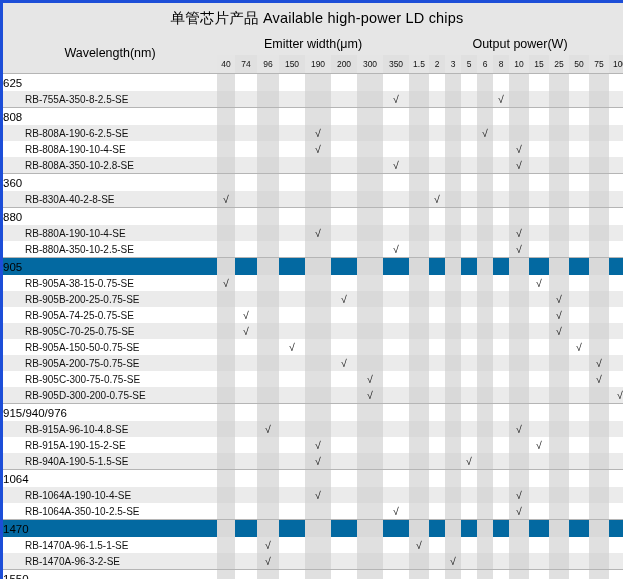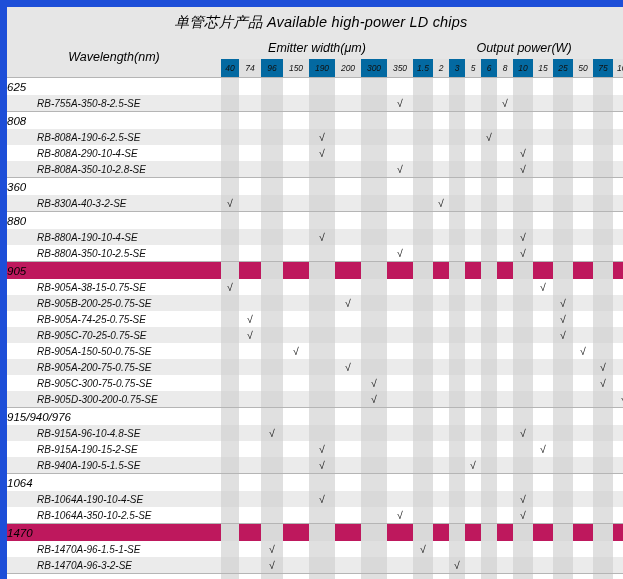--- a/index.html
+++ b/index.html
@@ -12,23 +12,22 @@
     height: 579px;
     font-family: "Liberation Sans", sans-serif;
     color: #1a1a1a;
     overflow: hidden;
   }
   #sheet {
     position: relative;
     width: 623px;
     height: 579px;
     box-sizing: border-box;
-    border: 7px solid #1d4ed8;
+    border: 3px solid #1d4ed8;
     background: #fff;
-    font-style: italic;
   }
   table.grid {
     border-collapse: collapse;
     width: 623px;
     table-layout: fixed;
   }
   table.grid td, table.grid th {
     padding: 0;
     margin: 0;
     font-weight: normal;
@@ -53,43 +52,43 @@
   }
   .wl-head {
     background: #e6e6e6;
     font-size: 14px;
     font-weight: bold;
     text-align: center;
     color: #000;
   }
   .unit-row td {
     height: 18px;
-    background: #0369a1;
+    background: #e5e5e5;
     text-align: center;
     font-size: 8.5px;
     color: #111;
   }
   .sec-row td {
     height: 17px;
     background: #fff;
     font-size: 11.5px;
     font-weight: bold;
     color: #000;
     padding-left: 22px;
   }
-  .sec-row.alt td { background: #be185d; }
+  .sec-row.alt td { background: #0369a1; }
   .data-row td {
     height: 16px;
     font-size: 10px;
     color: #111;
     background: #ffffff;
   }
   .data-row.alt td { background: #ebebeb; }
   .data-row td.label {
-    padding-left: 30px;
+    padding-left: 22px;
     text-align: left;
     white-space: nowrap;
   }
   .data-row td.cell {
     text-align: center;
     font-size: 10.5px;
     color: #111;
   }
   
   td.band { background: #e0e0e0 !important; }
@@ -243,21 +242,21 @@
           <td class="cell band">√</td>
           <td class="cell"></td>
           <td class="cell band"></td>
           <td class="cell"></td>
           <td class="cell band"></td>
           <td class="cell"></td>
           <td class="cell band"></td>
           <td class="cell"></td>
         </tr>
         <tr class="data-row">
-          <td class="label">RB-808A-290-10-4-SE</td>
+          <td class="label">RB-808A-190-10-4-SE</td>
           <td class="cell band"></td>
           <td class="cell"></td>
           <td class="cell band"></td>
           <td class="cell"></td>
           <td class="cell band">√</td>
           <td class="cell"></td>
           <td class="cell band"></td>
           <td class="cell"></td>
           <td class="cell band"></td>
           <td class="cell"></td>
@@ -312,21 +311,21 @@
           <td class="band"></td>
           <td class=""></td>
           <td class="band"></td>
           <td class=""></td>
           <td class="band"></td>
           <td class=""></td>
           <td class="band"></td>
           <td class=""></td>
         </tr>
         <tr class="data-row alt">
-          <td class="label">RB-830A-40-3-2-SE</td>
+          <td class="label">RB-830A-40-2-8-SE</td>
           <td class="cell band">√</td>
           <td class="cell"></td>
           <td class="cell band"></td>
           <td class="cell"></td>
           <td class="cell band"></td>
           <td class="cell"></td>
           <td class="cell band"></td>
           <td class="cell"></td>
           <td class="cell band"></td>
           <td class="cell">√</td>

